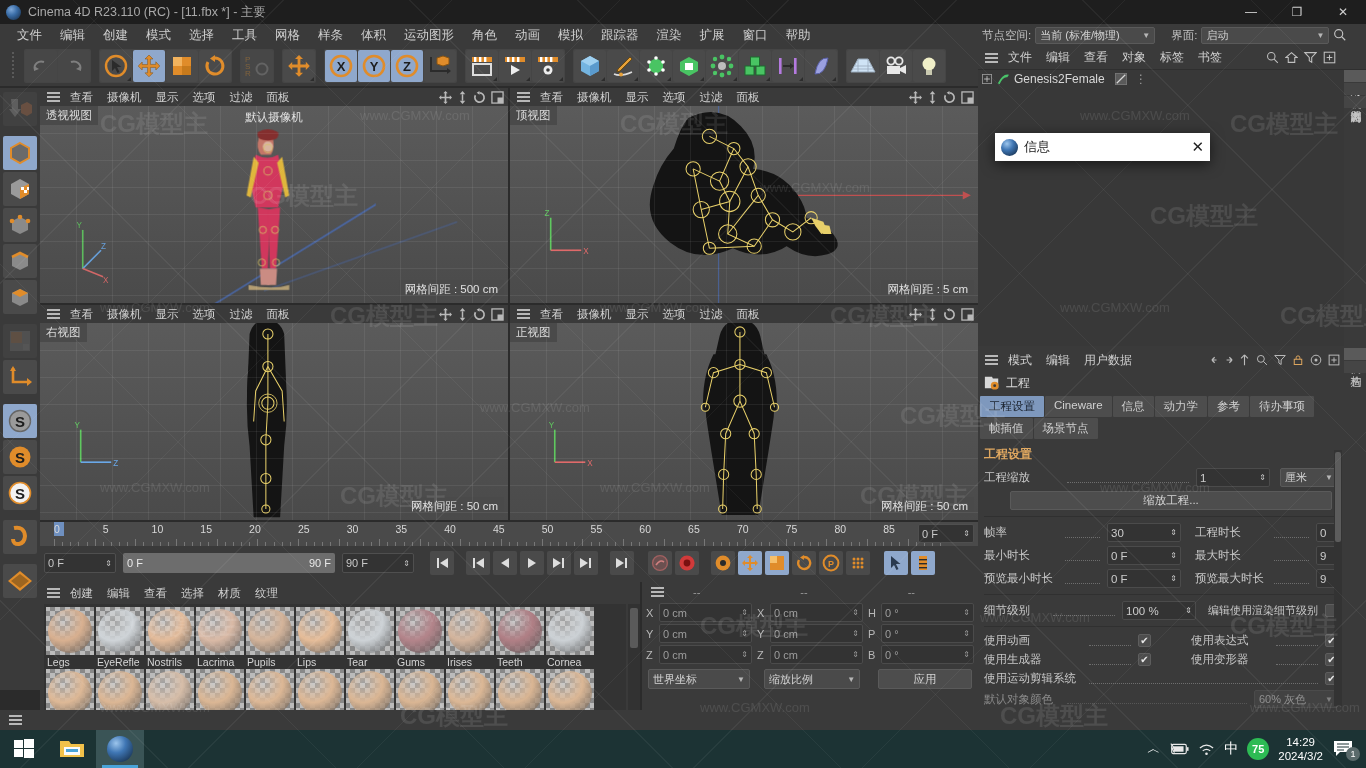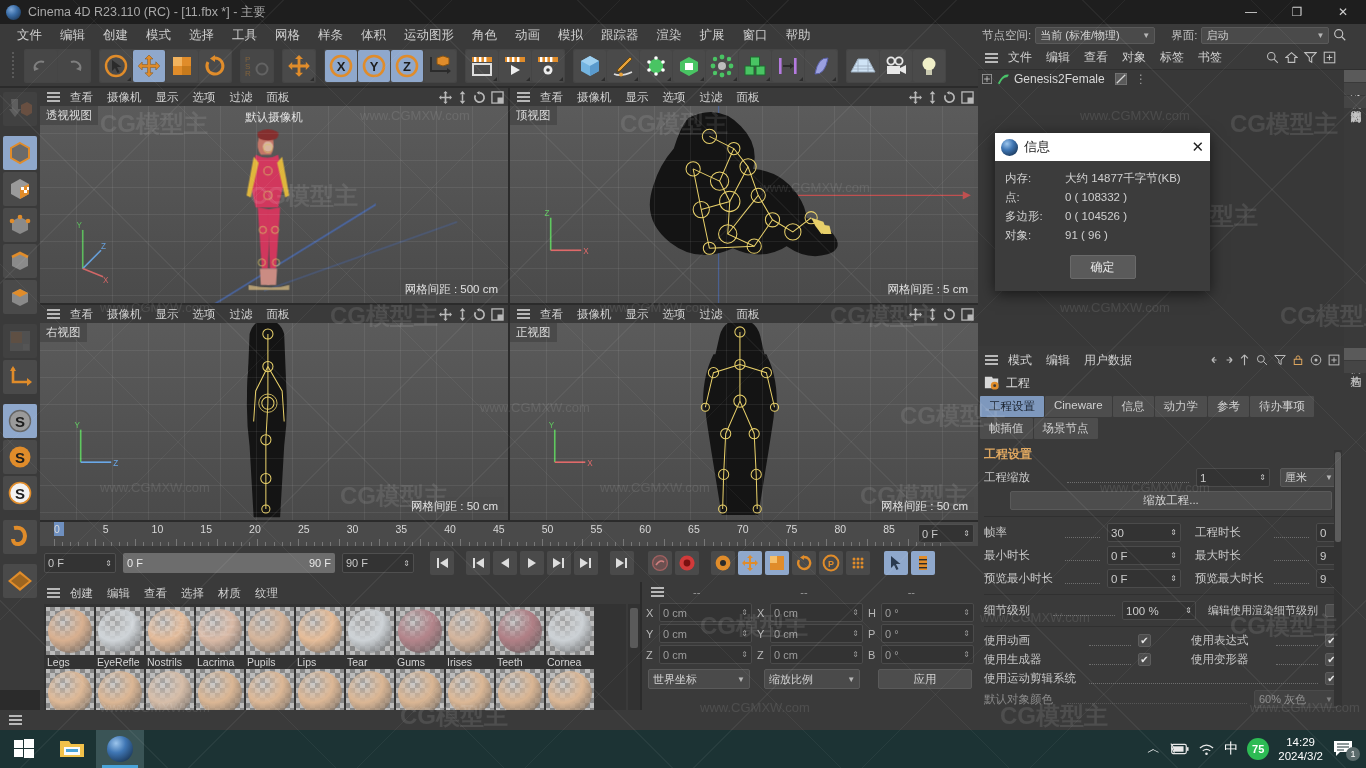--- a/index.html
+++ b/index.html
@@ -1704,39 +1704,20 @@
   </div>
 </div>
 
 <div class="dialog">
   <div class="dlghdr">
     <div style="width:17px;height:17px;border-radius:50%;
       background:radial-gradient(circle at 35% 28%,#9cc5ec 0%,#3f76b4 38%,#0e2138 100%)"></div>
     <span class="t">信息</span>
     <span style="color:#222;font-size:15px">✕</span>
   </div>
-  <div class="dlgbody" id="dlgbody">
-      <div class="dlgrow">
-        <span class="k">内存:</span>
-        <span>大约 14877千字节(KB)</span>
-      </div>
-      <div class="dlgrow">
-        <span class="k">点:</span>
-        <span>0 ( 108332 )</span>
-      </div>
-      <div class="dlgrow">
-        <span class="k">多边形:</span>
-        <span>0 ( 104526 )</span>
-      </div>
-      <div class="dlgrow">
-        <span class="k">对象:</span>
-        <span>91 ( 96 )</span>
-      </div>
-      <div class="dlgok">确定</div>
-    </div>
 </div>
 
 <div class="wmx"></div>
 <div style="position:absolute;inset:0;pointer-events:none;z-index:41" id="wmlayer">
     <div class="wm" style="left: 100px; top: 108px; font-size: 24px;">CG模型主</div>
     <div class="wm" style="left: 360px; top: 108px; font-size: 13px; font-weight: normal;">www.CGMXW.com</div>
     <div class="wm" style="left: 620px; top: 108px; font-size: 24px;">CG模型主</div>
     <div class="wm" style="left: 1080px; top: 108px; font-size: 13px; font-weight: normal;">www.CGMXW.com</div>
     <div class="wm" style="left: 1230px; top: 108px; font-size: 24px;">CG模型主</div>
     <div class="wm" style="left: 100px; top: 300px; font-size: 13px; font-weight: normal;">www.CGMXW.com</div>

